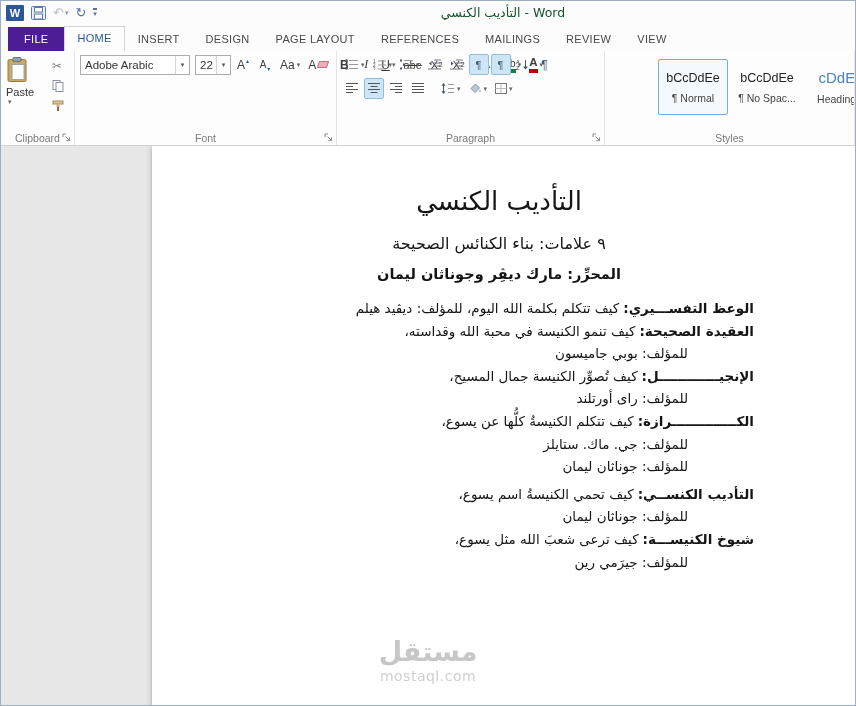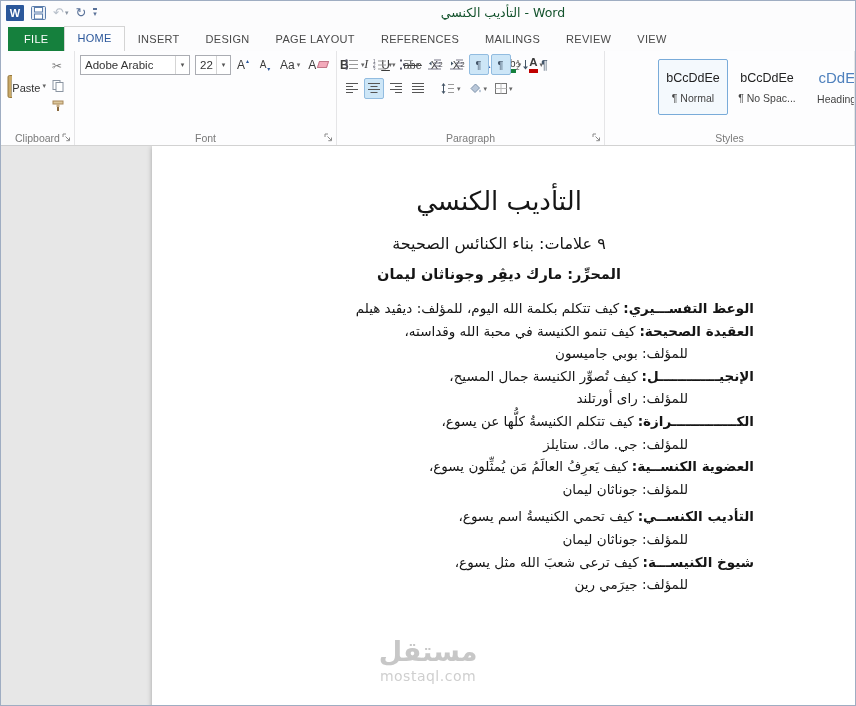--- a/index.html
+++ b/index.html
@@ -14,21 +14,21 @@
          display:inline-flex;align-items:center;justify-content:center;border-radius:1px;}
   .undo-glyph{color:#b7bfca;}
   .qarr{font-size:7px;color:#8a94a2;margin-left:1px;}
   .custom{display:inline-block;border-top:2px solid #5a7299;font-size:7px;color:#5a7299;padding-top:1px;line-height:6px;}
   .title{position:absolute;left:150px;right:0;text-align:center;font-size:12.5px;color:#14532d;
          font-family:"DejaVu Sans",sans-serif;pointer-events:none;white-space:nowrap;}
 
   
   .tabs{display:flex;align-items:flex-end;height:27px;padding-left:7px;}
   .tab{font-size:11px;letter-spacing:.3px;color:#494949;padding:6px 13px 6px;cursor:default;white-space:nowrap;}
-  .tab.file{background:#15803d;color:#fff;padding:6px 16px;}
+  .tab.file{background:#4c1d95;color:#fff;padding:6px 16px;}
   .tab.active{background:#fdfdfe;color:#2b579a;border:1px solid #d4d4d4;border-bottom:0;padding:5px 12px 7px;}
 
   
   .ribbon{height:94px;border-bottom:1px solid #d2d2d2;display:flex;background:#fdfdfe;}
   .group{position:relative;border-right:1px solid #e5e5e7;padding:3px 5px 16px;box-sizing:border-box;}
   .glabel{position:absolute;bottom:1px;left:0;right:0;text-align:center;font-size:10.5px;color:#7a7a7a;}
   .launcher{position:absolute;right:2px;bottom:2px;width:11px;height:11px;display:flex;align-items:center;justify-content:center;}
   .row{display:flex;align-items:center;gap:2px;}
   .sb{display:inline-flex;align-items:center;justify-content:center;height:21px;min-width:20px;padding:0 2px;
       font-size:12px;color:#3b3b3b;border:1px solid transparent;border-radius:2px;cursor:default;box-sizing:border-box;}
@@ -36,21 +36,21 @@
   .sb svg{display:block;}
   .arrow{font-size:7px;color:#666;margin-left:2px;}
   .combo{display:flex;align-items:center;height:20px;background:#fff;border:1px solid #abadb3;
          font-size:11.5px;color:#333;padding-left:4px;box-sizing:border-box;}
   .combo .cv{white-space:nowrap;overflow:hidden;}
   .arrow-box{width:13px;align-self:stretch;display:flex;align-items:center;justify-content:center;
              border-left:1px solid #d5d5d5;font-size:7px;color:#555;margin-left:auto;}
 
   
   .clipwrap{display:flex;}
-  .paste{display:flex;flex-direction:row;align-items:center;width:40px;padding-top:3px;cursor:default;}
+  .paste{display:flex;flex-direction:column;width:40px;padding-top:3px;cursor:default;}
   .paste-label{font-size:11px;color:#333;margin-top:3px;}
   .small-col{display:flex;flex-direction:column;gap:2px;margin-left:3px;margin-top:3px;}
   .small-col .sb{height:18px;justify-content:flex-start;}
   .cut-glyph{color:#777;font-size:12px;}
 
   
   .fname{width:110px;}
   .fsize{width:36px;margin-left:3px;}
   .bI{font-style:italic;font-family:"Liberation Serif",serif;}
   .bB{font-weight:bold;}
@@ -412,21 +412,20 @@
         <div class="doc-sub">٩ علامات: بناء الكنائس الصحيحة</div>
         <div class="doc-ed">المحرِّر: مارك ديڤِر وجوناثان ليمان</div>
         <div class="bodytxt">
           <div class="line"><span class="lead">الوعظ التفســـيري:</span><span class="rest">كيف تتكلم بكلمة الله اليوم، للمؤلف: ديڤيد هيلم</span></div>
           <div class="line"><span class="lead">العقيدة الصحيحة:</span><span class="rest">كيف تنمو الكنيسة في محبة الله وقداسته،</span></div>
           <div class="line ind"><span class="lead"></span><span class="rest">للمؤلف: بوبي جاميسون</span></div>
           <div class="line"><span class="lead">الإنجيـــــــــــــل:</span><span class="rest">كيف تُصوِّر الكنيسة جمال المسيح،</span></div>
           <div class="line ind"><span class="lead"></span><span class="rest">للمؤلف: راى أورتلند</span></div>
           <div class="line"><span class="lead">الكــــــــــــــرازة:</span><span class="rest">كيف تتكلم الكنيسةُ كلُّها عن يسوع،</span></div>
           <div class="line ind"><span class="lead"></span><span class="rest">للمؤلف: جي. ماك. ستايلز</span></div>
-          <div class="line"><span class="lead">العضوية الكنســية:</span><span class="rest">كيف يَعرِفُ العالَمُ مَن يُمثِّلون يسوع،</span></div>
           <div class="line ind"><span class="lead"></span><span class="rest">للمؤلف: جوناثان ليمان</span></div>
           <div class="line gap"><span class="lead">التأديب الكنســي:</span><span class="rest">كيف تحمي الكنيسةُ اسم يسوع،</span></div>
           <div class="line ind"><span class="lead"></span><span class="rest">للمؤلف: جوناثان ليمان</span></div>
           <div class="line"><span class="lead">شيوخ الكنيســـة:</span><span class="rest">كيف ترعى شعبَ الله مثل يسوع،</span></div>
           <div class="line ind"><span class="lead"></span><span class="rest">للمؤلف: جيرَمي رين</span></div>
         </div>
       </div>
     </div>
     <div class="watermark">
       <div class="wm1">مستقل</div>

